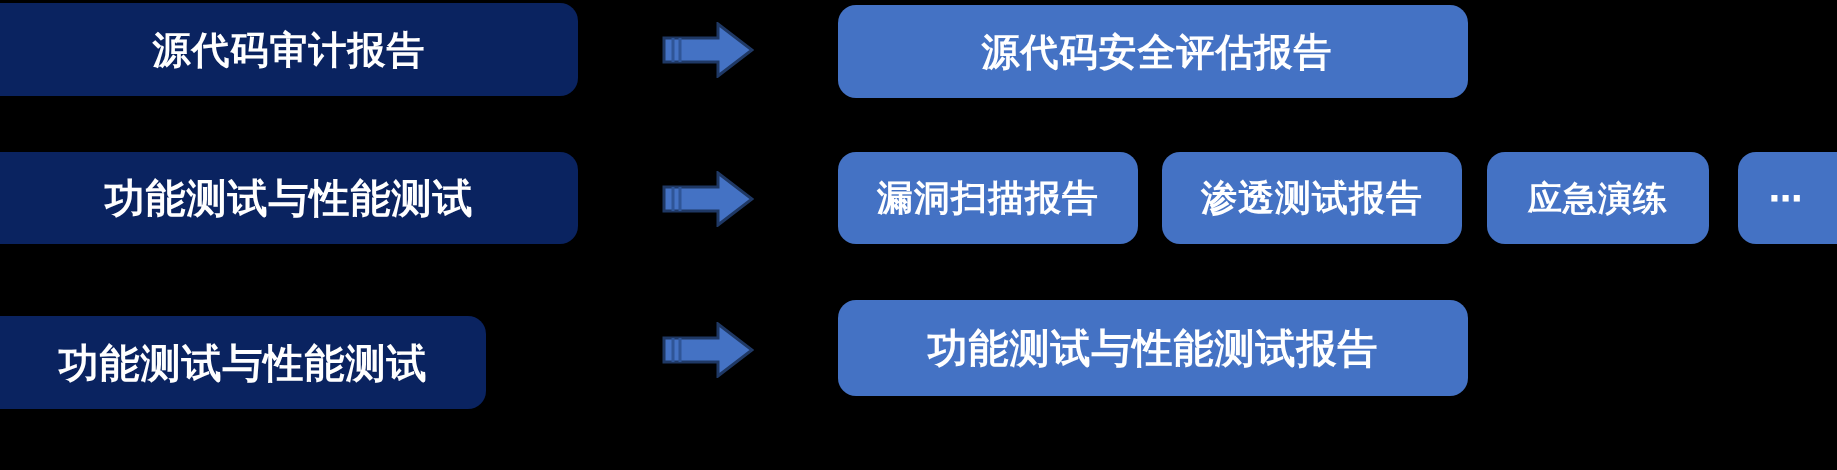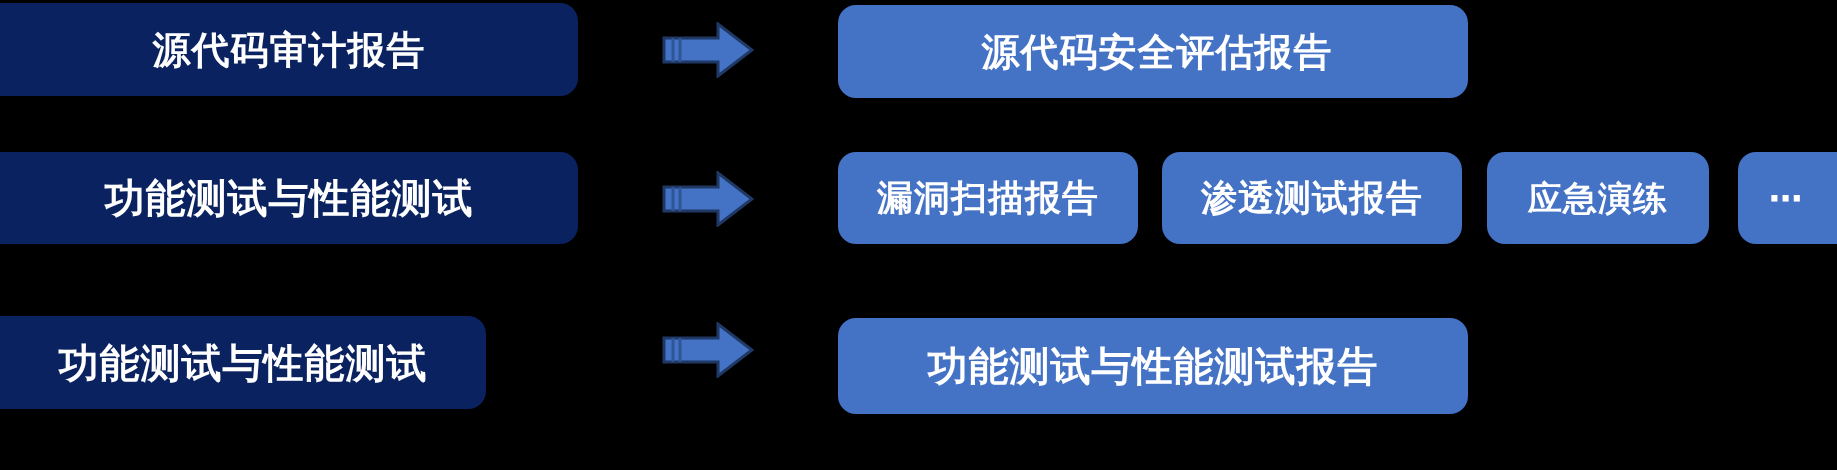--- a/index.html
+++ b/index.html
@@ -109,15 +109,15 @@
   <div class="node source clip-left fs-40" style="left:0px; top:316px; width:486px; height:93px;">功能测试与性能测试</div>
 
   <div class="arrow" style="left:662px; top:322px;">
     <svg width="92" height="56" viewBox="0 0 92 56">
       <path d="M2,16 L56,16 L56,2 L90,28 L56,54 L56,40 L2,40 Z" fill="#4472C4" stroke="#1F3864" stroke-width="3" stroke-linejoin="miter"></path>
       <line x1="11" y1="16" x2="11" y2="40" stroke="#2F5597" stroke-width="3"></line>
       <line x1="18" y1="16" x2="18" y2="40" stroke="#2F5597" stroke-width="3"></line>
     </svg>
   </div>
 
-  <div class="node target fs-40" style="left:838px; top:300px; width:630px; height:96px;margin-top:18px;">功能测试与性能测试报告</div>
+  <div class="node target fs-40" style="left:838px; top:300px; width:630px; height:96px;">功能测试与性能测试报告</div>
 
 </div>
 
 </body></html>

